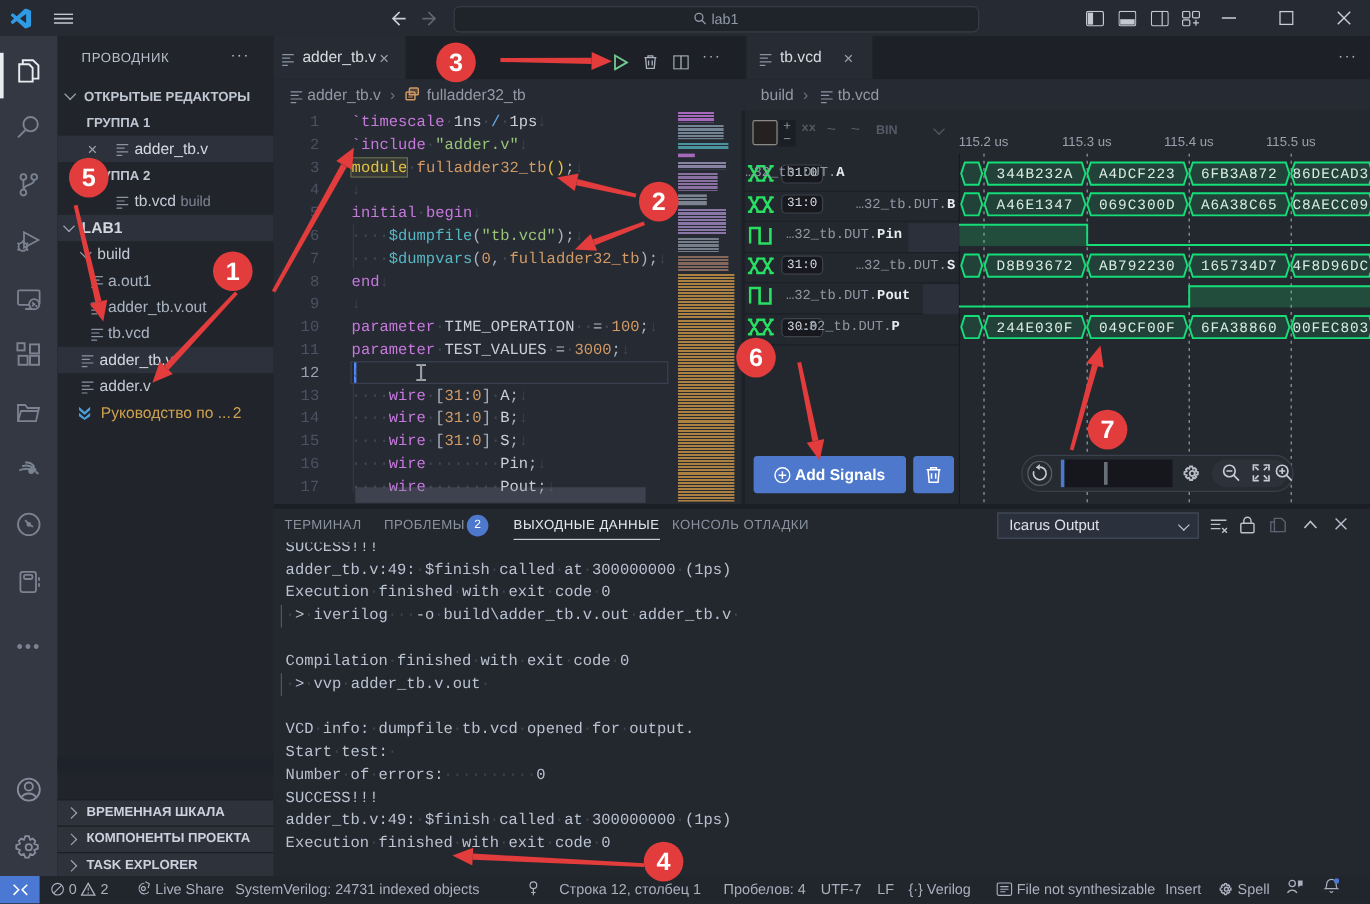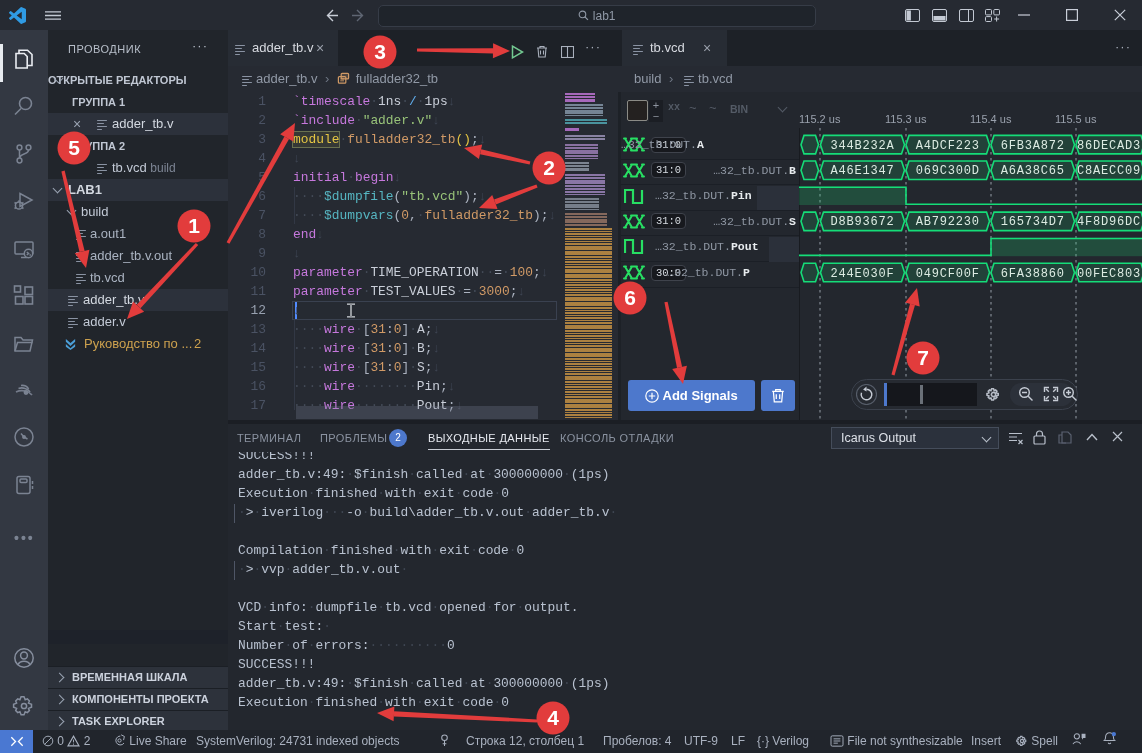--- a/index.html
+++ b/index.html
@@ -216,21 +216,21 @@
         </svg> Live Share</div>
   <div class="it" style="left:196px">SystemVerilog: 24731 indexed objects</div>
   <div class="it" style="left:440px"><svg width="9" height="13" viewBox="0 0 9 14" style="vertical-align:-2px">
           <g fill="none" stroke="#a9b1bf" stroke-width="1.1">
             <circle cx="4.5" cy="4" r="3"></circle>
             <path d="M4.5 7v6M2.5 10.5h4"></path>
           </g>
         </svg></div>
   <div class="it" style="left:466px">Строка 12, столбец 1</div>
   <div class="it" style="left:603px">Пробелов: 4</div>
-  <div class="it" style="left:684px">UTF-9</div>
+  <div class="it" style="left:684px">UTF-7</div>
   <div class="it" style="left:731px">LF</div>
   <div class="it" style="left:757px">{·} Verilog</div>
   <div class="it" style="left:830px"><svg width="14" height="12" viewBox="0 0 16 14" style="vertical-align:-2px">
           <g fill="none" stroke="#a9b1bf" stroke-width="1.1">
             <rect x="1" y="1" width="14" height="12" rx="1.5"></rect>
             <path d="M4 4.5h8M4 7h8M4 9.5h5"></path>
           </g>
         </svg> File not synthesizable</div>
   <div class="it" style="left:971px">Insert</div>
   <div class="it" style="left:1016px"><svg width="12" height="12" viewBox="0 0 24 24" style="vertical-align:-2px">
@@ -251,21 +251,21 @@
             <path d="M7.5 2a4.5 4.5 0 0 1 4.5 4.5c0 3.5 1.5 4.5 1.5 4.5H1.5S3 10 3 6.5A4.5 4.5 0 0 1 7.5 2z"></path>
             <path d="M6 13.5a1.6 1.6 0 0 0 3 0"></path>
           </g>
           <circle cx="12.5" cy="3.5" r="2.5" fill="#4a78d2"></circle>
         </svg></div>
 </div>
 
 <div class="abs" id="sidebar">
   <div class="abs" style="left:20px;top:13px;font-size:11px;letter-spacing:0.5px;color:#b8bfca">ПРОВОДНИК</div>
   <div class="abs" style="left:144px;top:8px;color:#b8bfca;font-size:13px;letter-spacing:1px">···</div>
-  <div class="srow" style="top:39px"><span class="chev cd" style="left:7px;top:6px"></span><span class="bold11" style="">ОТКРЫТЫЕ РЕДАКТОРЫ</span></div>
+  <div class="srow" style="top:39px"><span class="chev cd" style="left:7px;top:6px"></span><span class="bold11" style="margin-left:22px">ОТКРЫТЫЕ РЕДАКТОРЫ</span></div>
   <div class="srow" style="top:61px"><span class="bold11" style="margin-left:24px">ГРУППА 1</span></div>
   <div class="srow hl" style="top:83px"><span class="abs" style="left:25px;top:0;color:#9aa3b2;font-size:14px">×</span><span class="fico" style="left:49px">
           <i style="width:10px"></i>
           <i style="width:7px"></i>
           <i style="width:10px"></i>
           <i style="width:5px"></i>
         </span><span style="margin-left:64px;color:#d3d8e0">adder_tb.v</span></div>
   <div class="srow" style="top:105px"><span class="bold11" style="margin-left:24px">ГРУППА 2</span></div>
   <div class="srow" style="top:127px"><span class="fico" style="left:49px">
           <i style="width:10px"></i>

